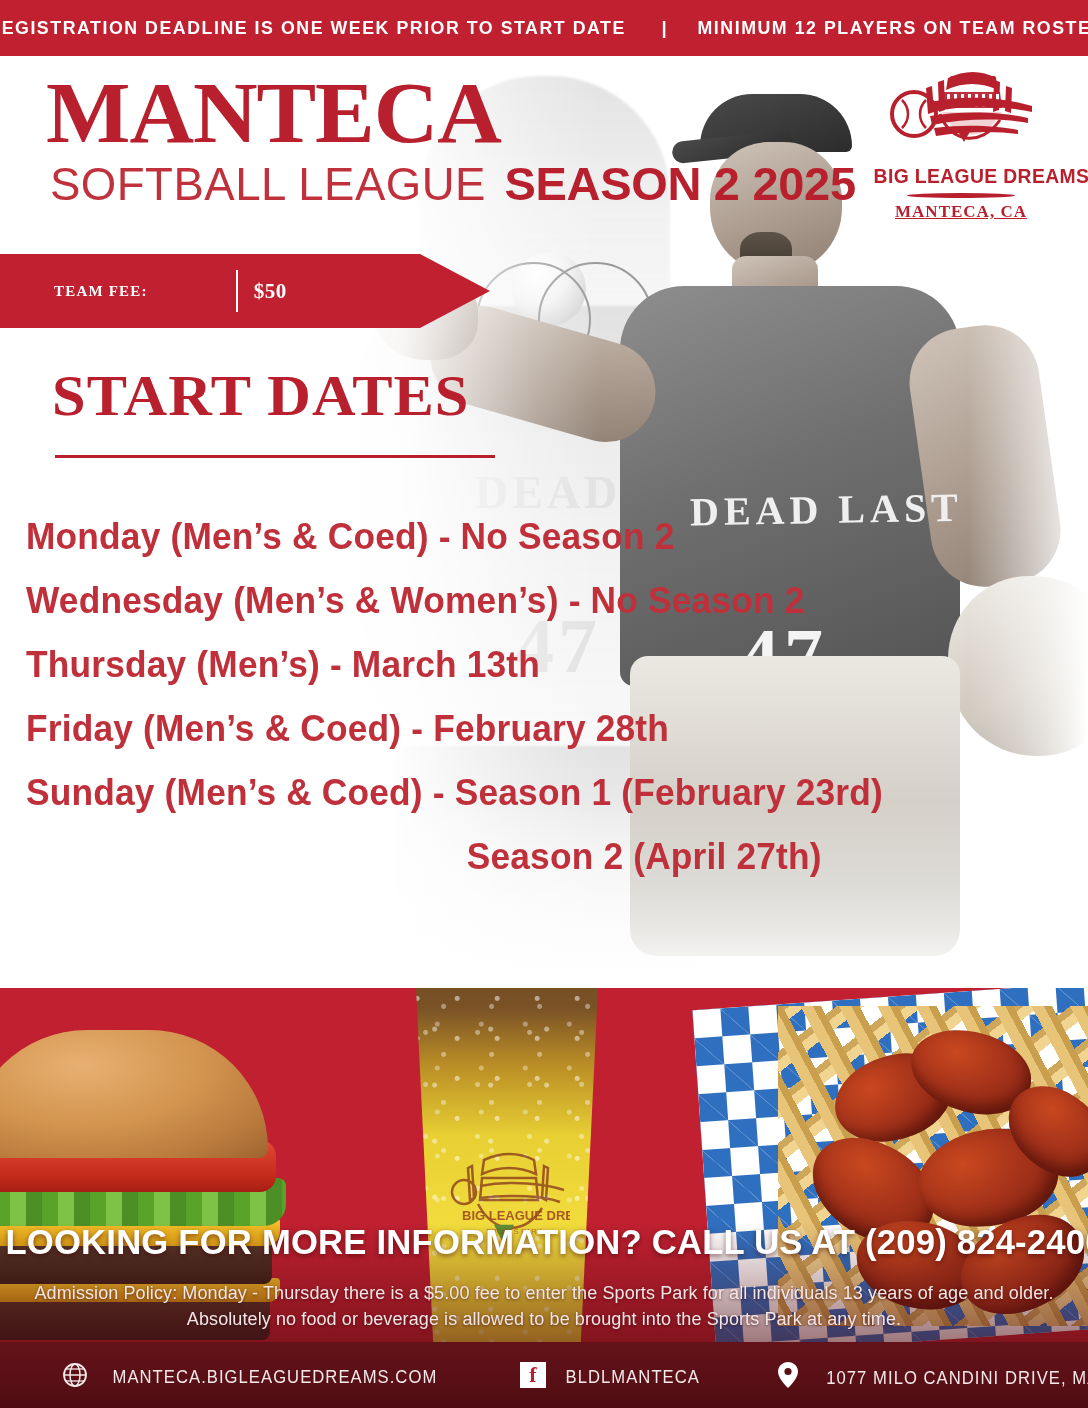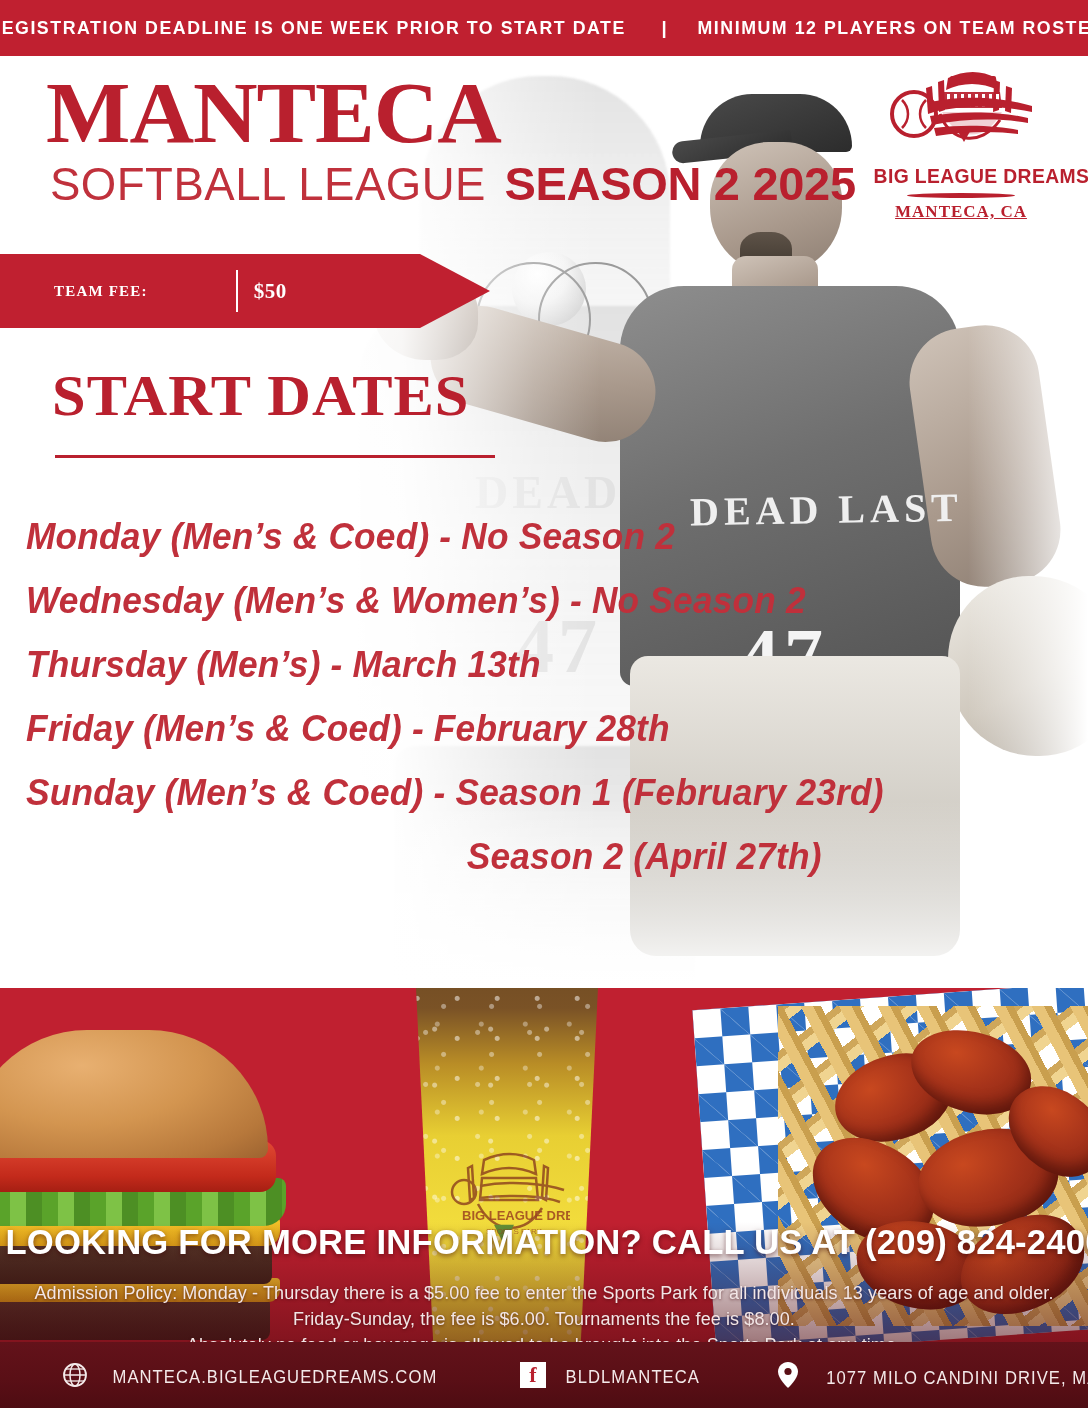--- a/index.html
+++ b/index.html
@@ -214,21 +214,20 @@
   .start-divider {
     position: absolute;
     left: 55px; top: 455px;
     width: 440px; height: 3px;
     background: #B9202E;
   }
   .dates-list {
     position: absolute;
     left: 26px; top: 505px;
     width: 860px;
-    font-style: italic;
   }
   .date-line {
     color: #C0303B;
     font-family: "Liberation Sans Narrow", "Liberation Sans", sans-serif;
     font-weight: bold;
     font-size: 36px;
     line-height: 64px;
     letter-spacing: 0.2px;
     white-space: nowrap;
     transform: scaleX(0.98);
@@ -576,21 +575,20 @@
       <div class="wing" style="left:254px; top:224px; width:128px; height:90px; transform:rotate(-30deg);"></div>
       <div class="wing" style="left:300px; top:96px;  width:104px; height:78px; transform:rotate(34deg);"></div>
     </div>
 
     <div class="band-shadow"></div>
   </div>
 
   <div class="call-text">LOOKING FOR MORE INFORMATION? CALL US AT (209) 824-2400</div>
   <div class="policy">
     <div>Admission Policy: Monday - Thursday there is a $5.00 fee to enter the Sports Park for all individuals 13 years of age and older.</div>
-    <div>Friday-Sunday, the fee is $6.00. Tournaments the fee is $8.00.</div>
     <div>Absolutely no food or beverage is allowed to be brought into the Sports Park at any time.</div>
   </div>
 
   <div class="footer">
 
     <div class="footer-item fi-web">
       <svg width="26" height="26" viewBox="0 0 26 26">
         <circle cx="13" cy="13" r="11" fill="none" stroke="#f4eaea" stroke-width="1.8"></circle>
         <ellipse cx="13" cy="13" rx="5" ry="11" fill="none" stroke="#f4eaea" stroke-width="1.5"></ellipse>
         <line x1="2" y1="13" x2="24" y2="13" stroke="#f4eaea" stroke-width="1.5"></line>

